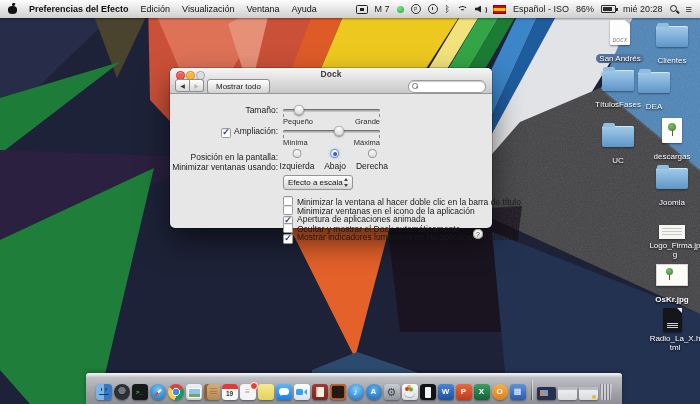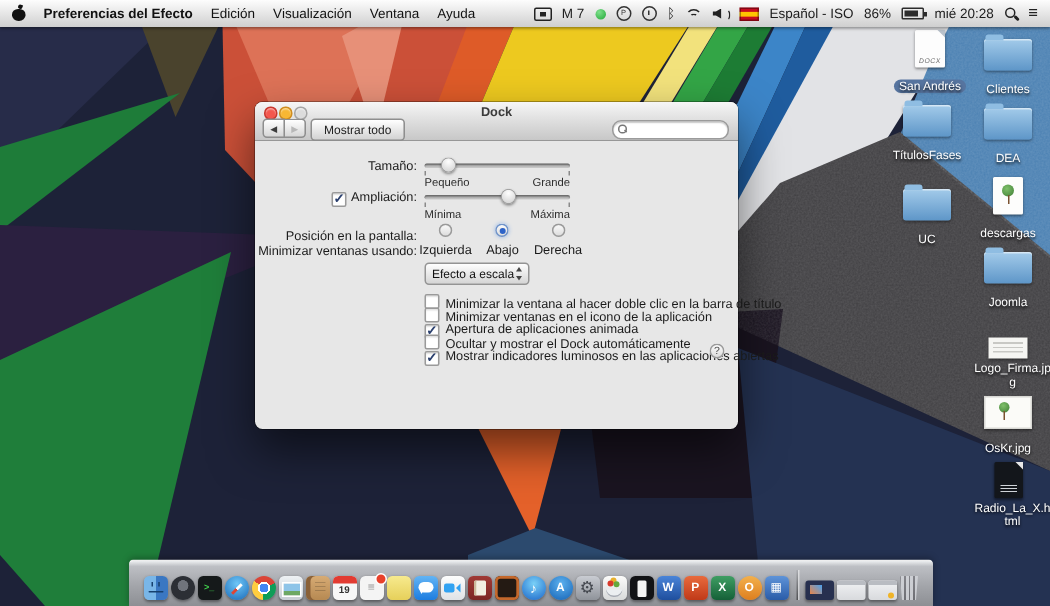--- a/index.html
+++ b/index.html
@@ -76,21 +76,21 @@
   .di-filesmall i{width:26px;height:14px;background:#f5f5f2;box-shadow:0 1px 2px rgba(0,0,0,.45);}
   .di-filesmall i::before{content:"";position:absolute;left:3px;top:3px;right:3px;height:7px;
     background:repeating-linear-gradient(#c8c8c4 0 1px,transparent 1px 3px);}
   .di-html i{width:19px;height:24px;background:#13161b;border-radius:1px;box-shadow:0 1px 2px rgba(0,0,0,.5);}
   .di-html i::before{content:"";position:absolute;right:0;top:0;border-style:solid;border-width:0 5px 5px 0;
     border-color:transparent #e8e8e8 transparent transparent;}
   .di-html i::after{content:"";position:absolute;left:4px;bottom:4px;width:11px;height:5px;
     background:repeating-linear-gradient(#cfd3d8 0 1px,transparent 1px 2.2px);}
 
   
-  .window{position:absolute;left:170px;top:68px;width:322px;height:218px;z-index:10;border-radius:5px;
+  .window{position:absolute;left:170px;top:68px;width:322px;height:160px;z-index:10;border-radius:5px;
     background:#e7e7e7;box-shadow:0 14px 30px rgba(0,0,0,.55),0 0 0 0.5px rgba(0,0,0,.4);}
   .header{position:relative;height:25px;border-radius:5px 5px 0 0;
     background:linear-gradient(#f6f6f6,#dcdcdc 55%,#c8c8c8);border-bottom:1px solid #979797;}
   .wtitle{position:absolute;top:1px;left:0;right:0;text-align:center;font-size:8.5px;font-weight:bold;color:#3b3b3b;}
   .tl{position:absolute;top:3px;width:6.5px;height:6.5px;border-radius:50%;box-shadow:inset 0 1px 1px rgba(255,255,255,.5);}
   .tl.red{left:6px;background:#f4574d;border:0.5px solid #c8372e;}
   .tl.yellow{left:16px;background:#f7b733;border:0.5px solid #cf8d1f;}
   .tl.gray{left:26px;background:#dcdcdc;border:0.5px solid #a5a5a5;}
   .navbtns{position:absolute;left:5px;top:11px;display:flex;}
   .navb{width:13px;height:11px;border:1px solid #8e8e8e;background:linear-gradient(#fff,#d6d6d6);
@@ -255,36 +255,36 @@
           <i>
             <span class="dbadge">DOCX</span>
           </i>
         </div><div class="dlabel">San Andrés</div></div>
       <div class="desk" style="left: 646px; top: 20px;"><div class="di di-folder">
           <i></i>
         </div><div class="dlabel">Clientes</div></div>
       <div class="desk" style="left: 592px; top: 64px;"><div class="di di-folder">
           <i></i>
         </div><div class="dlabel">TítulosFases</div></div>
-      <div class="desk" style="left: 646px; top: 66px;"><div class="di di-folder">
+      <div class="desk" style="left: 628px; top: 66px;"><div class="di di-folder">
           <i></i>
         </div><div class="dlabel">DEA</div></div>
       <div class="desk" style="left: 592px; top: 120px;"><div class="di di-folder">
           <i></i>
         </div><div class="dlabel">UC</div></div>
       <div class="desk" style="left: 646px; top: 116px;"><div class="di di-pagetree">
           <i></i>
         </div><div class="dlabel">descargas</div></div>
       <div class="desk" style="left: 646px; top: 162px;"><div class="di di-folder">
           <i></i>
         </div><div class="dlabel">Joomla</div></div>
       <div class="desk" style="left: 646px; top: 212px;"><div class="di di-filesmall">
           <i></i>
         </div><div class="dlabel">Logo_Firma.jpg</div></div>
-      <div class="desk" style="left: 646px; top: 259px;"><div class="di di-phototree">
+      <div class="desk" style="left: 646px; top: 259px; font-weight: bold;"><div class="di di-phototree">
           <i></i>
         </div><div class="dlabel">OsKr.jpg</div></div>
       <div class="desk" style="left: 646px; top: 305px;"><div class="di di-html">
           <i></i>
         </div><div class="dlabel">Radio_La_X.html</div></div>
     </div>
 
   <div class="menubar">
     <span class="apple"></span>
     <span style="display:flex;align-items:center;">

